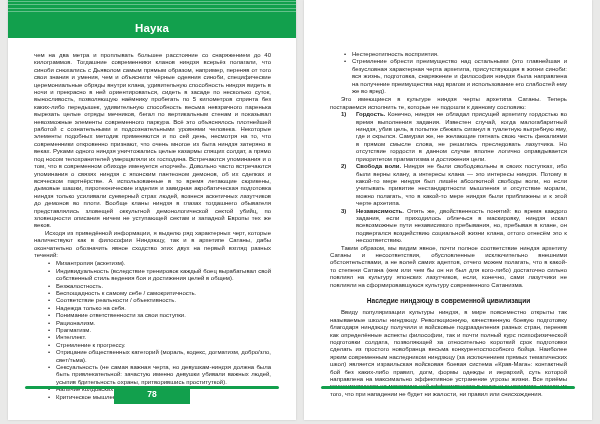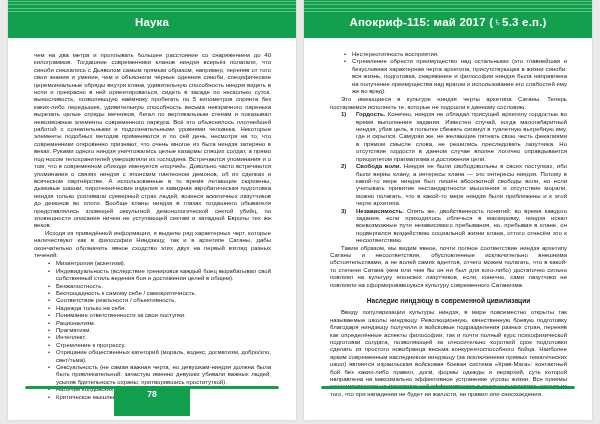--- a/index.html
+++ b/index.html
@@ -27,21 +27,21 @@
     position:absolute;top:1px;left:0;right:0;height:11px;
     background:repeating-linear-gradient(
       to bottom,
       rgba(255,255,255,0.35) 0px, rgba(255,255,255,0.35) 1px,
       transparent 1px, transparent 3.5px);
   }
   .header-title{
     position:relative;
     color:#ffffff;font-weight:bold;font-size:11.5px;
     letter-spacing:0.2px;
-    padding-bottom:10px;
+    padding-bottom:4px;
     white-space:nowrap;
   }
   .page-body{
     position:absolute;top:38px;left:26px;right:25px;bottom:40px;
     font-size:6px;line-height:7.4px;color:#1c1c1c;
     text-align:justify;
     padding-top:14px;
   }
   p{margin:0;}
   .indent{text-indent:11px;}
@@ -66,21 +66,21 @@
     text-align:center;font-weight:bold;font-size:6.6px;
     margin:8px 0 5px 0;text-indent:0;
   }
   .footer-rule{
     position:absolute;left:17px;right:17px;top:386px;height:3px;
     background:#12a04d;border-radius:2px;
   }
   .page-number-box{
     position:absolute;top:386px;left:50%;
     transform:translateX(-50%);
-    width:76px;height:30px;
+    width:76px;height:18px;
     background:#12a04d;
     color:#ffffff;font-weight:bold;font-size:8.5px;
     text-align:center;
     box-sizing:border-box;padding-top:3px;
   }
 </style>
 </head>
 <body>
 
 <div class="page page-left">
@@ -107,24 +107,20 @@
       <li>Сексуальность (не самая важная черта, но девушкам-ниндзя должна была быть привлекательной: зачастую именно девушки убивали важных людей, усыпив бдительность охраны, притворившись проституткой).</li>
       <li>Наличие колдовских способностей.</li>
       <li>Критическое мышление.</li>
     </ul>
   </div>
   <div class="footer-rule"></div>
   <div class="page-number-box">78</div>
 </div>
 
 <div class="page page-right">
-  <div class="page-header">
-    <div class="header-stripes"></div>
-    <div class="header-title">Апокриф-115: май 2017 (♄5.3 е.п.)</div>
-  </div>
   <div class="page-body" style="padding-top:13px;">
     <ul class="bullets" style="margin-top:0;">
       <li>Нестереотипность восприятия.</li>
       <li>Стремление обрести преимущество над остальными (это главнейшая и безусловная характерная черта архетипа, присутствующая в жизни синоби: вся жизнь, подготовка, снаряжение и философия ниндзя была направлена на получение преимущества над врагом и использование его слабостей ему же во вред).</li>
     </ul>
     <p class="indent">Это имеющиеся в культуре ниндзя черты архетипа Сатаны. Теперь постараемся исполнить те, которые не подошли к данному сословию:</p>
     <div class="numbered-item">
       <span class="num">1)</span><span class="num-title">Гордость.</span><span> Конечно, ниндзя не обладал присущей архетипу гордостью во время выполнения задания. Известен случай, когда малогабаритный ниндзя, убив цель, в попытке сбежать сиганул в туалетную выгребную яму, где и скрылся. Самураи же, не желающие пятнать свою честь фекалиями в прямом смысле слова, не решились преследовать лазутчика. Но отсутствие гордости в данном случае вполне логично оправдывается приоритетом прагматизма и достижения цели.</span>
     </div>
     <div class="numbered-item">

